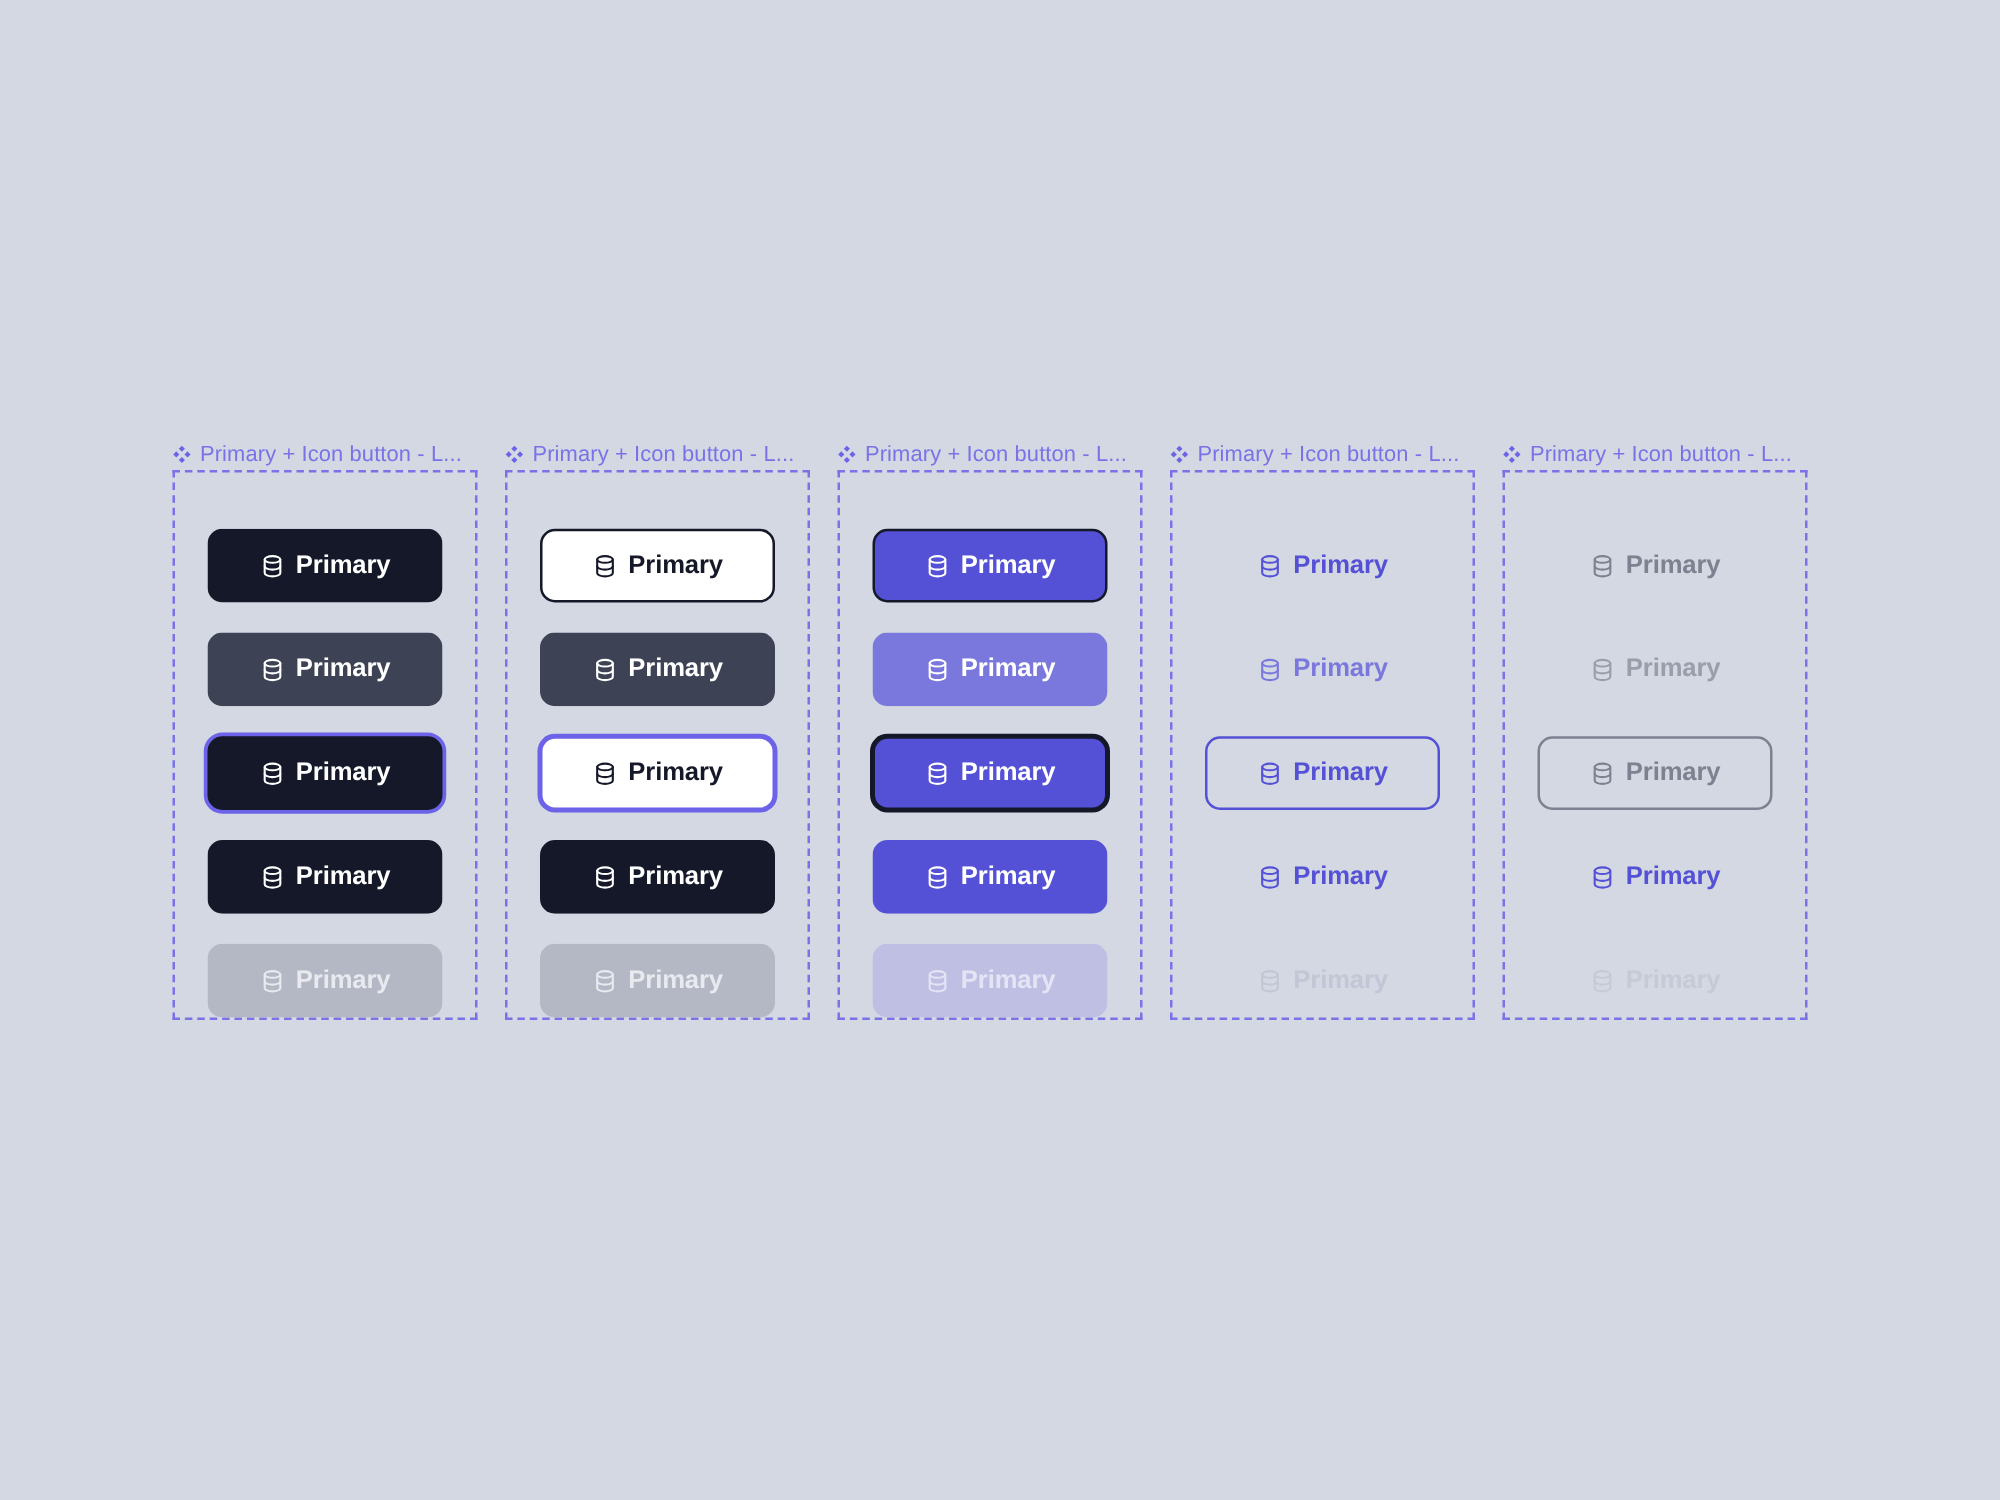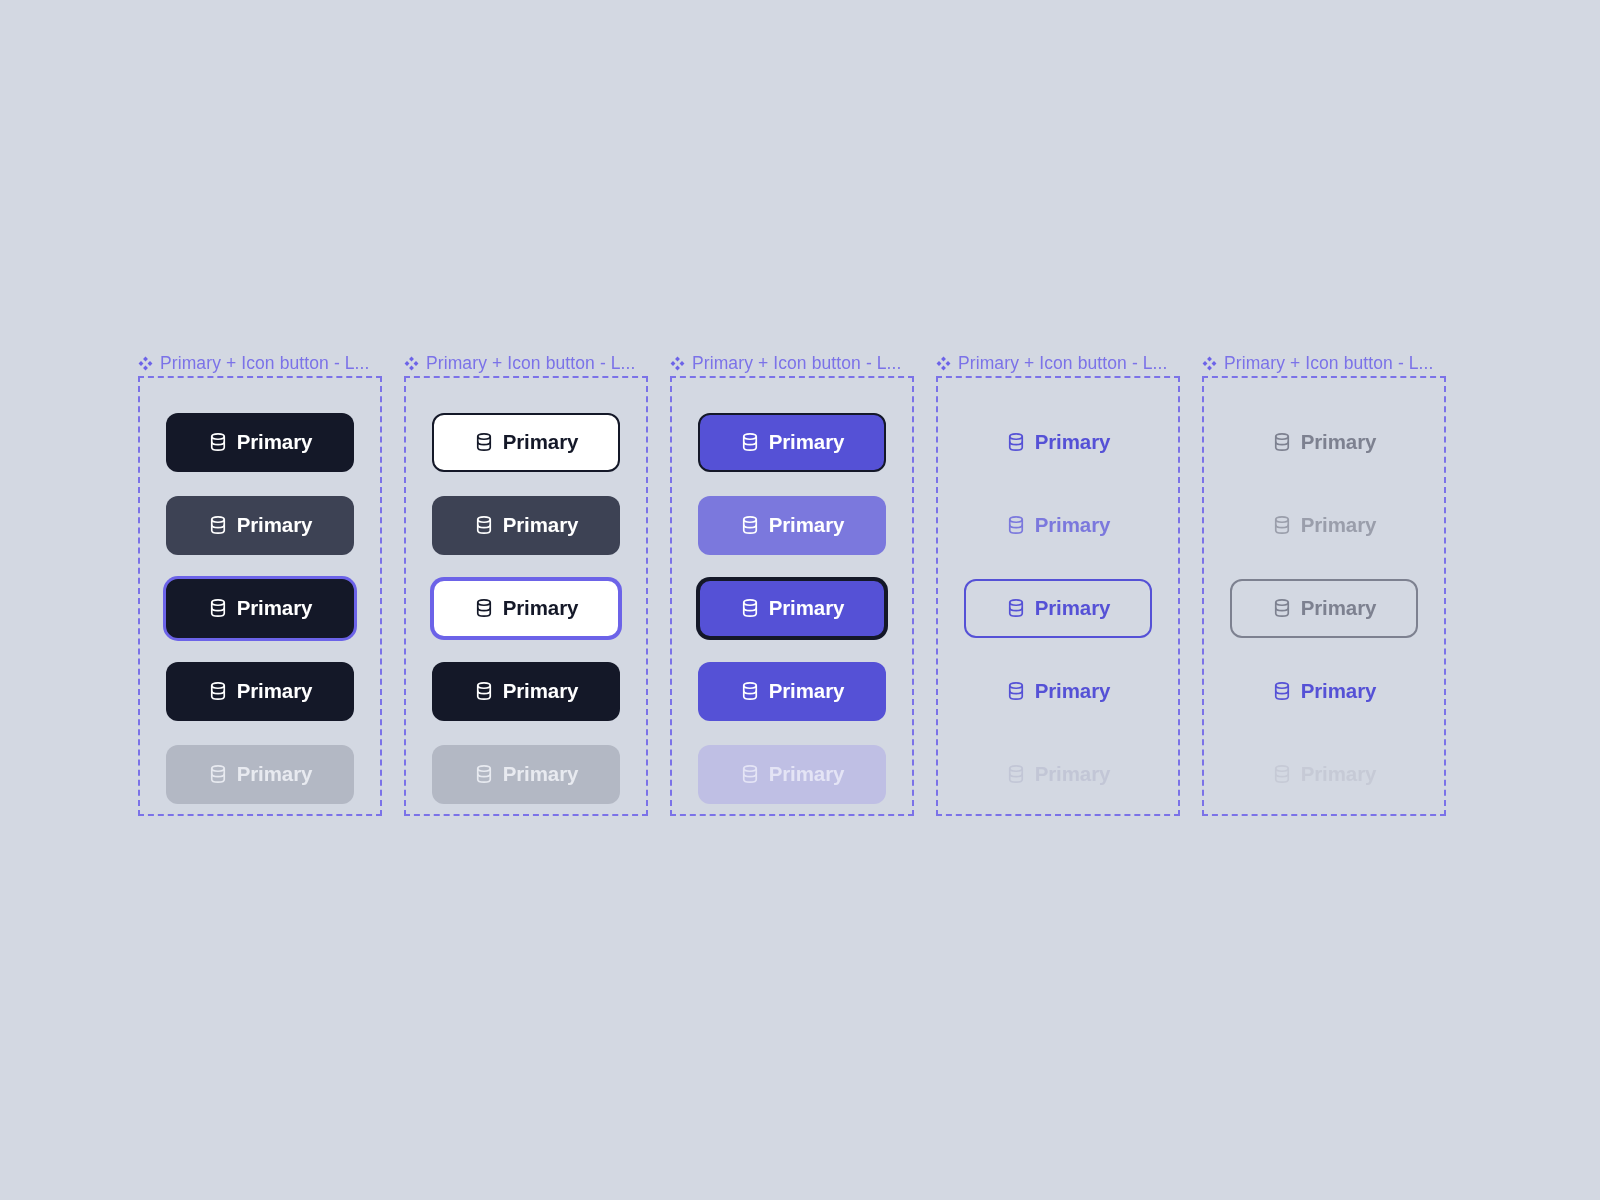--- a/index.html
+++ b/index.html
@@ -56,21 +56,21 @@
     white-space: nowrap;
   }
 
   .frame-box {
     border: 2px dashed #7b72e8;
     height: 440px;
     box-sizing: border-box;
     display: flex;
     flex-direction: column;
     align-items: center;
-    justify-content: center;
+    justify-content: flex-end;
     padding-top: 24px;
     gap: 24px;
   }
 
   .btn {
     width: 188px;
     height: 59px;
     box-sizing: border-box;
     border-radius: 12px;
     display: flex;

